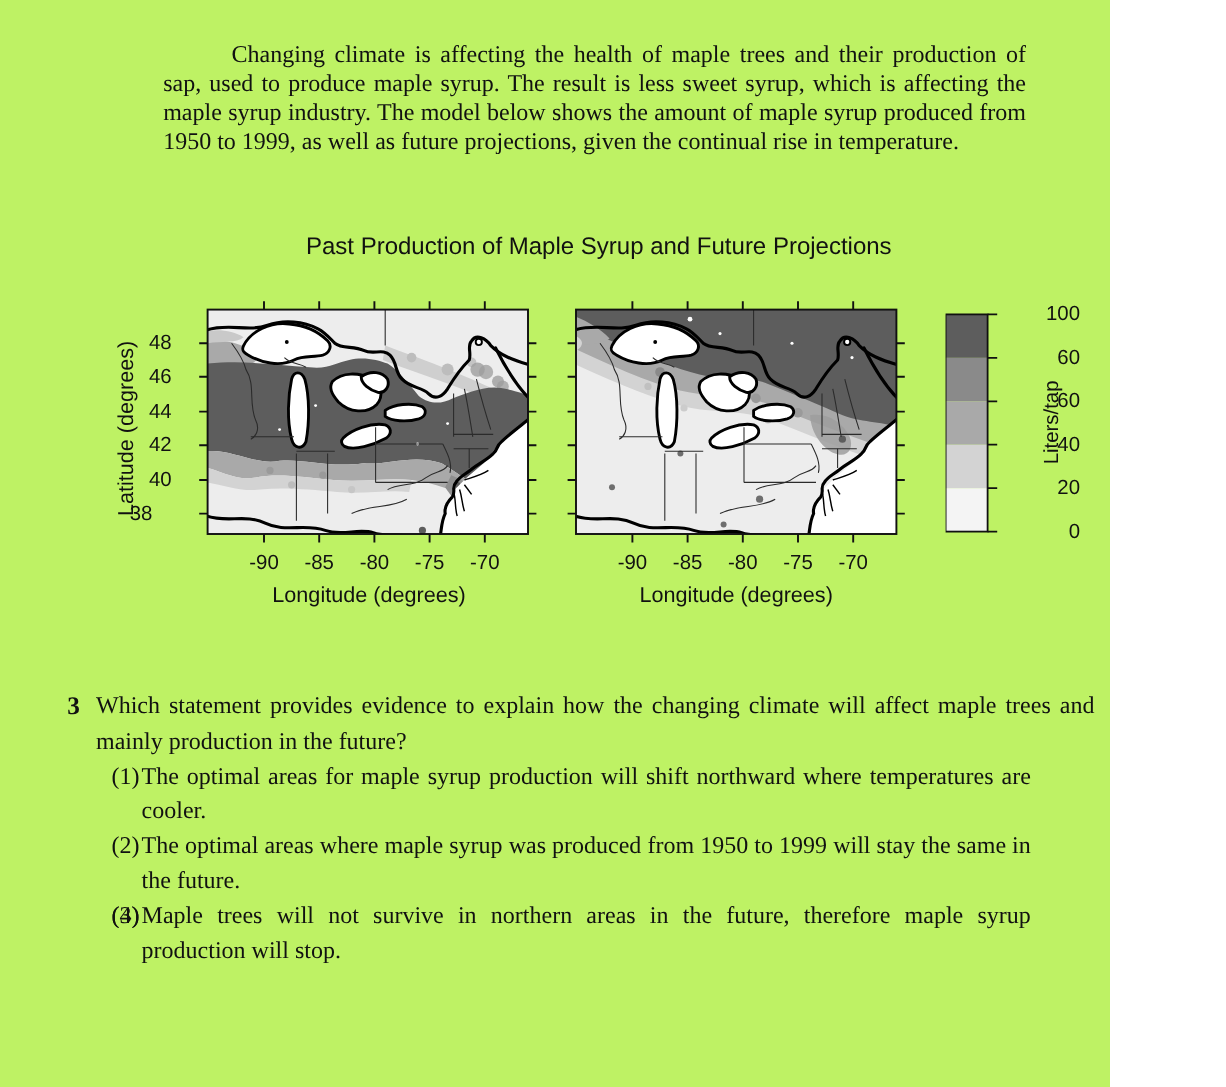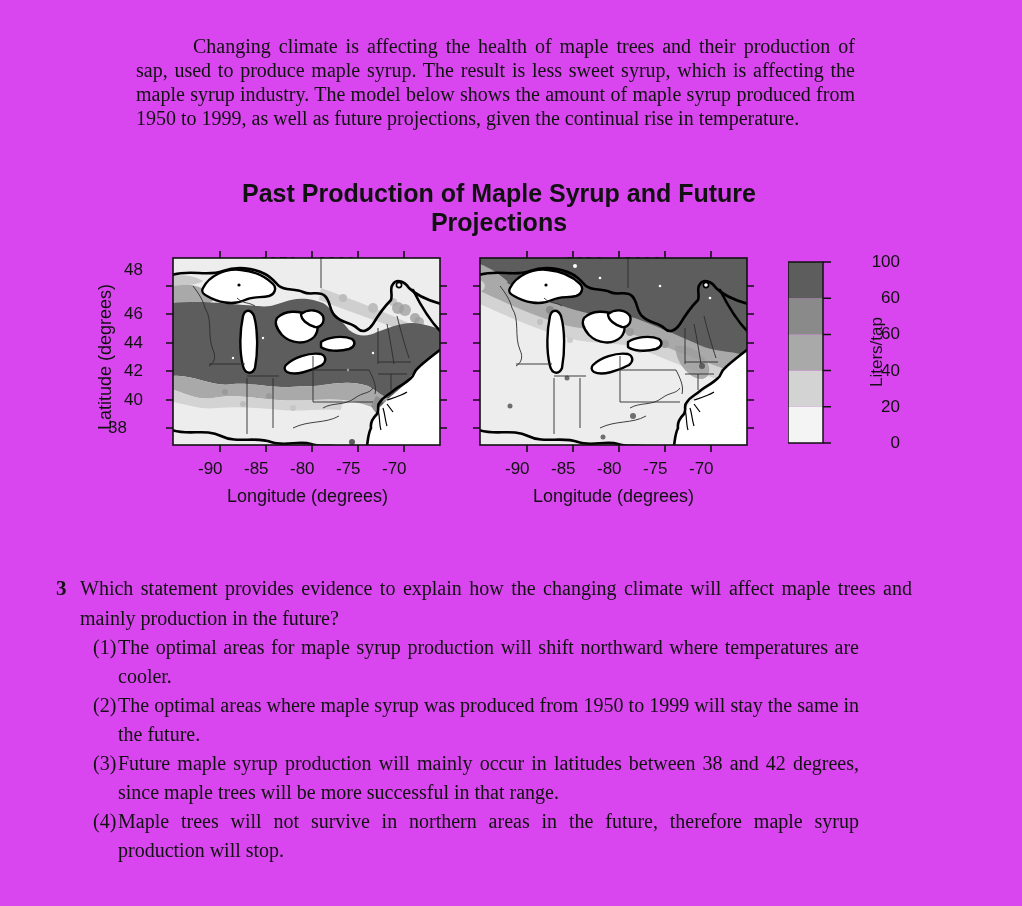--- a/index.html
+++ b/index.html
@@ -1,34 +1,34 @@
 <!DOCTYPE html>
 <html><head>
 <meta charset="utf-8">
 <style>
   html,body{margin:0;padding:0;background:#ffffff;}
-  .page{position:relative;width:1022px;height:906px;background:#d946ef;overflow:hidden;
+  .page{position:relative;width:925px;height:906px;background:#bef264;overflow:hidden;
         font-family:"Liberation Serif","DejaVu Serif",serif;color:#111;}
   .abs{position:absolute;}
   
   .intro{left:136px;top:14px;width:719px;font-size:20px;line-height:24px;
          text-align:justify;text-indent:57px;}
   
-  .fig-title{left:174px;top:179px;width:650px;text-align:center;
+  .fig-title{left:174px;top:195px;width:650px;text-align:center;
              font-family:"Liberation Sans","DejaVu Sans",sans-serif;
-             font-weight:bold;font-size:25px;}
+             font-weight:normal;font-size:20px;}
   .panel-title{top:218px;width:267px;text-align:center;
                font-family:"Liberation Sans","DejaVu Sans",sans-serif;
                font-weight:bold;font-size:17.5px;margin-top:36px;}
   .sans-lab{font-family:"Liberation Sans","DejaVu Sans",sans-serif;}
   .ylab{left:26px;top:346px;width:160px;height:22px;text-align:center;font-size:18px;
         transform:rotate(-90deg);}
   .xlab{top:486px;width:267px;text-align:center;font-size:18px;}
   .ytick{width:45px;height:20px;text-align:right;font-size:17px;line-height:20px;}
-  .xtick{width:44px;height:20px;font-size:17px;line-height:20px;top:459px;}
+  .xtick{width:44px;height:20px;text-align:center;font-size:17px;line-height:20px;top:459px;}
   .ltick{width:44px;height:20px;text-align:right;font-size:17px;line-height:20px;left:836px;margin-left:20px;}
   .llab{left:817px;top:342px;width:120px;height:20px;text-align:center;font-size:17px;
         transform:rotate(-90deg);}
   
   .qrow{left:56px;top:573px;width:856px;padding-left:24px;box-sizing:border-box;
         font-size:20px;line-height:30px;text-align:justify;}
   .qnum{position:absolute;left:0;top:0;font-weight:bold;font-size:21px;}
   .choices{left:93px;top:633px;width:766px;}
   .choice{position:relative;padding-left:25px;font-size:20px;line-height:29px;
           text-align:justify;}
@@ -40,21 +40,21 @@
 
 <div class="page">
 
   <p class="abs intro">Changing climate is affecting the health of maple trees and their production of sap, used to produce maple syrup. The result is less sweet syrup, which is affecting the maple syrup industry. The model below shows the amount of maple syrup produced from 1950 to 1999, as well as future projections, given the continual rise in temperature.</p>
 
   <div class="abs fig-title">Past Production of Maple Syrup and Future Projections</div>
   <div class="abs panel-title" style="left:174px;">1950 – 1999</div>
   <div class="abs panel-title" style="left:480px;">2090 – 2099</div>
 
   <div class="abs ylab sans-lab">Latitude (degrees)</div>
-  <span class="abs ytick sans-lab" style="left:98px;top:260px;">48</span>
+  <span class="abs ytick sans-lab" style="left:98px;top:276px;">48</span>
   <span class="abs ytick sans-lab" style="left:98px;top:304px;">46</span>
   <span class="abs ytick sans-lab" style="left:98px;top:333px;">44</span>
   <span class="abs ytick sans-lab" style="left:98px;top:361px;">42</span>
   <span class="abs ytick sans-lab" style="left:98px;top:390px;">40</span>
   <span class="abs ytick sans-lab" style="left:82px;top:418px;">38</span>
 
   <svg class="abs" style="left:164px;top:249px;" width="285" height="205" viewBox="-9 -9 285 205" aria-label="map past production">
     <defs>
         <clipPath id="clipL">
           <rect x="0" y="0" width="267" height="187"></rect>
@@ -308,21 +308,20 @@
     <div class="choice">
       <span class="cnum">(1)</span>
       <span>The optimal areas for maple syrup production will shift northward where temperatures are cooler.</span>
     </div>
     <div class="choice">
       <span class="cnum">(2)</span>
       <span>The optimal areas where maple syrup was produced from 1950 to 1999 will stay the same in the future.</span>
     </div>
     <div class="choice">
       <span class="cnum">(3)</span>
-      <span>Future maple syrup production will mainly occur in latitudes between 38 and 42 degrees, since maple trees will be more successful in that range.</span>
     </div>
     <div class="choice">
       <span class="cnum">(4)</span>
       <span>Maple trees will not survive in northern areas in the future, therefore maple syrup production will stop.</span>
     </div>
   </div>
 
 </div>
 
 </body></html>

